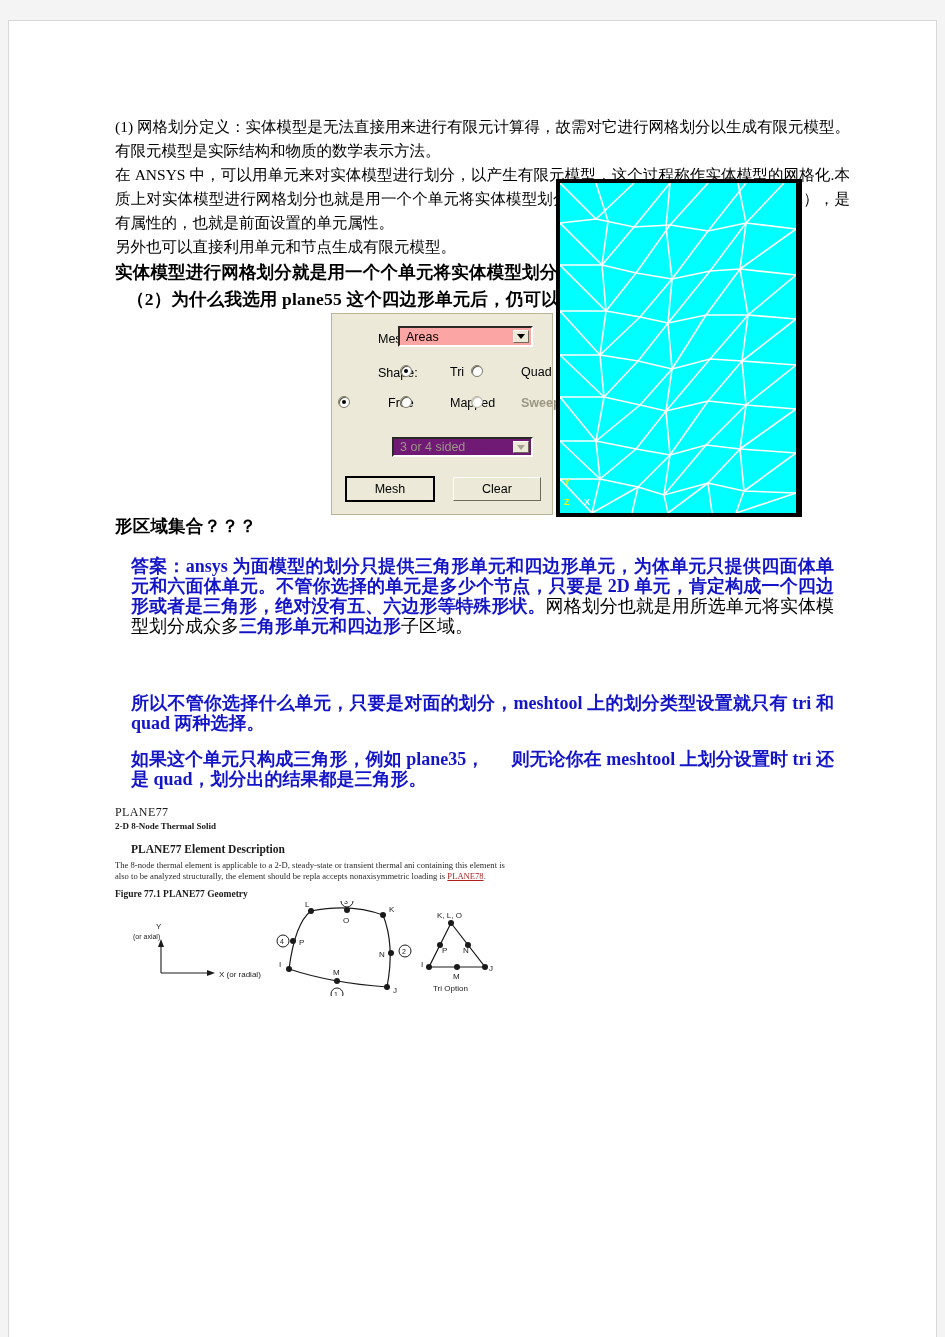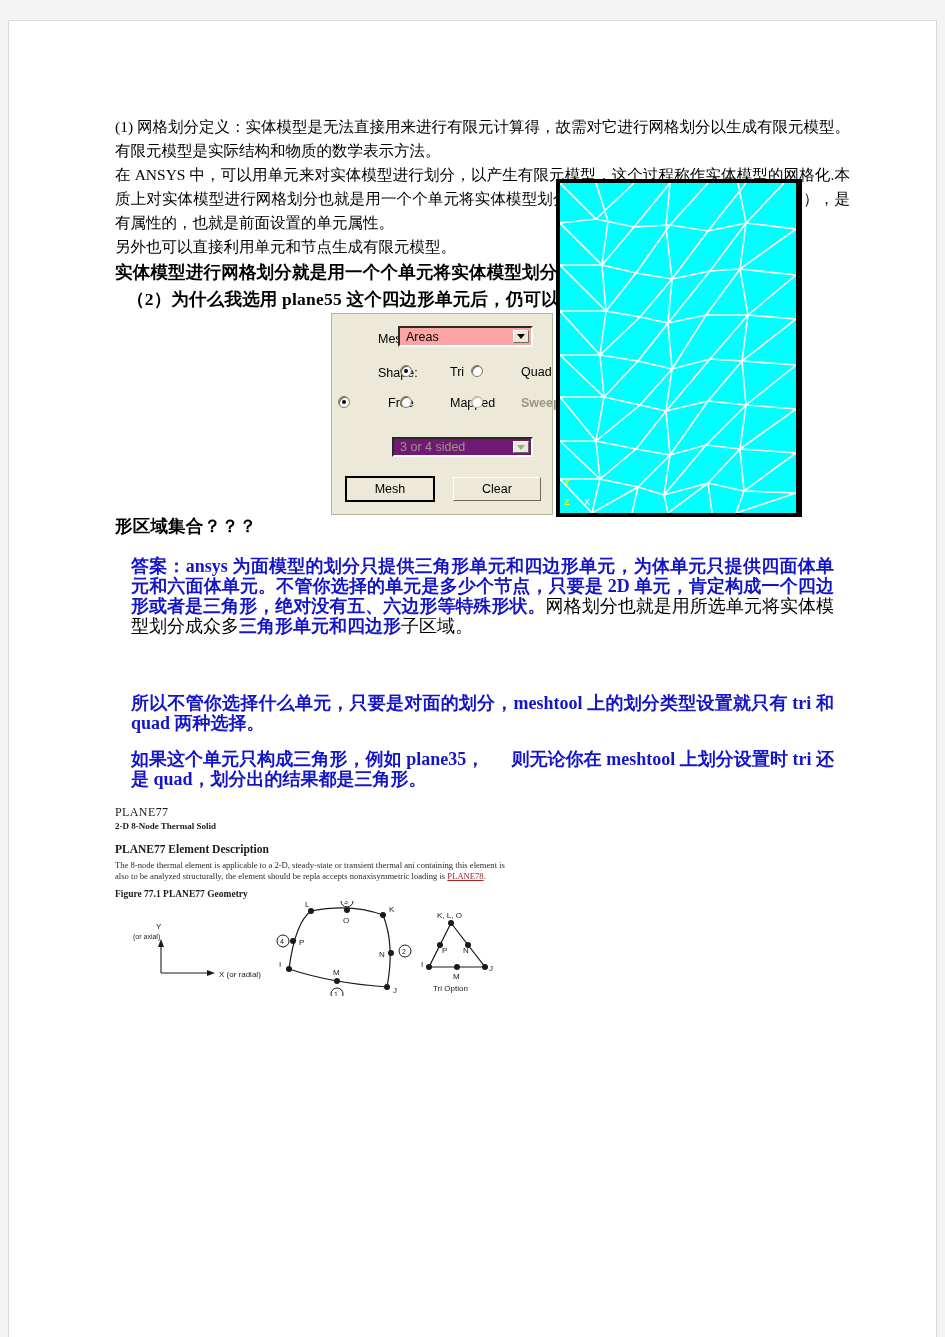--- a/index.html
+++ b/index.html
@@ -195,21 +195,21 @@
   #plane-doc {
     position: relative;
     width: 400px;
     margin-top: 8px;
     background: #ffffff;
     font-family: "Liberation Serif", "DejaVu Serif", serif;
     color: #1a1a1a;
   }
   .pd-t1 { font-size: 12px; letter-spacing: .4px; margin: 0 0 1px 0; }
   .pd-t2 { font-size: 9px; font-weight: bold; margin: 0 0 12px 0; }
-  .pd-h  { font-size: 11.5px; font-weight: bold; margin: 0 0 5px 0; }
+  .pd-h  { font-size: 11.5px; font-weight: bold; margin: 0 0 5px 16px; }
   .pd-p  { font-size: 8.6px; line-height: 11px; margin: 0 0 7px 0; color: #2a2a2a; }
   .pd-link { color: #2222aa; text-decoration: underline; }
   .pd-link.red { color: #aa2222; }
   .pd-fig { font-size: 9.5px; font-weight: bold; margin: 2px 0 2px 0; }
   #pd-geom { width: 400px; height: 95px; display: block; }
   .g-lbl { font-family: "Liberation Sans", sans-serif; font-size: 8px; fill: #1a1a1a; }
   .g-lbl.sm { font-size: 7px; }
 </style>
 </head>
 <body>

